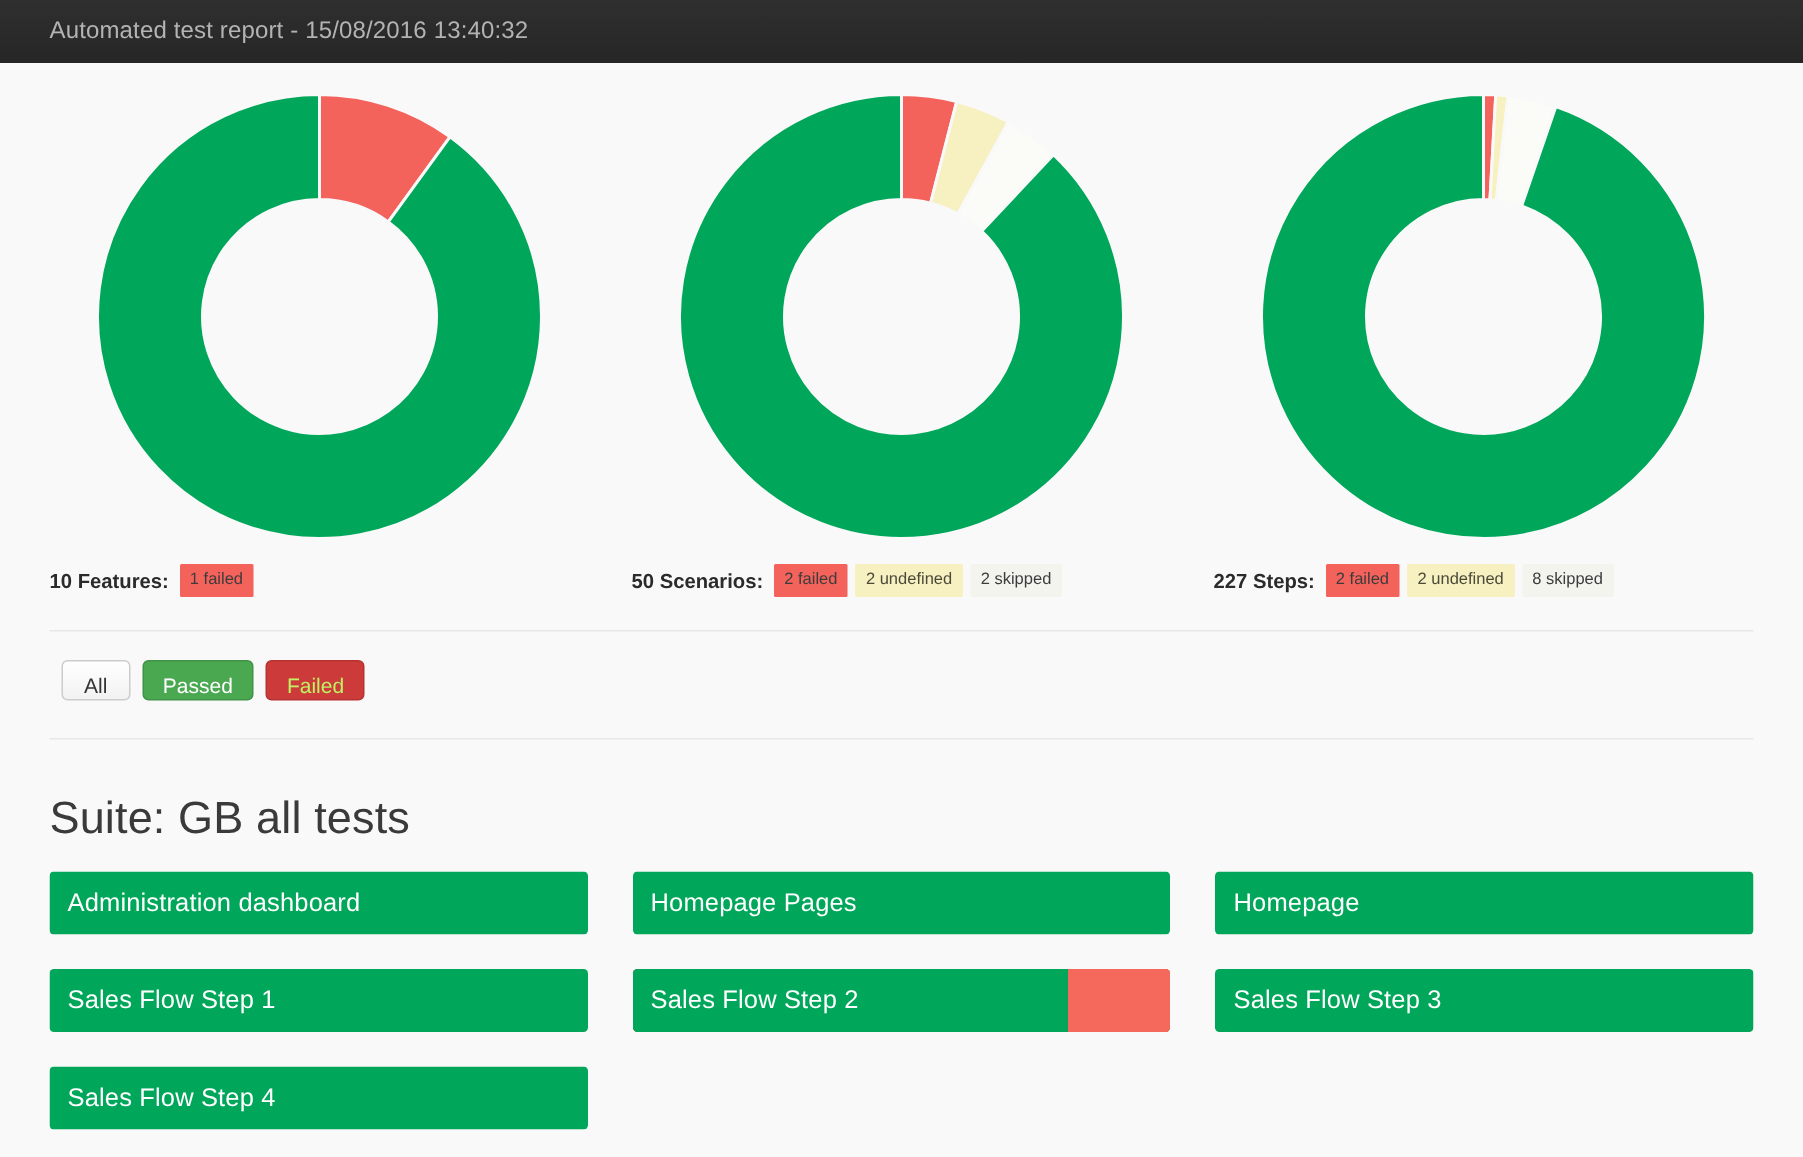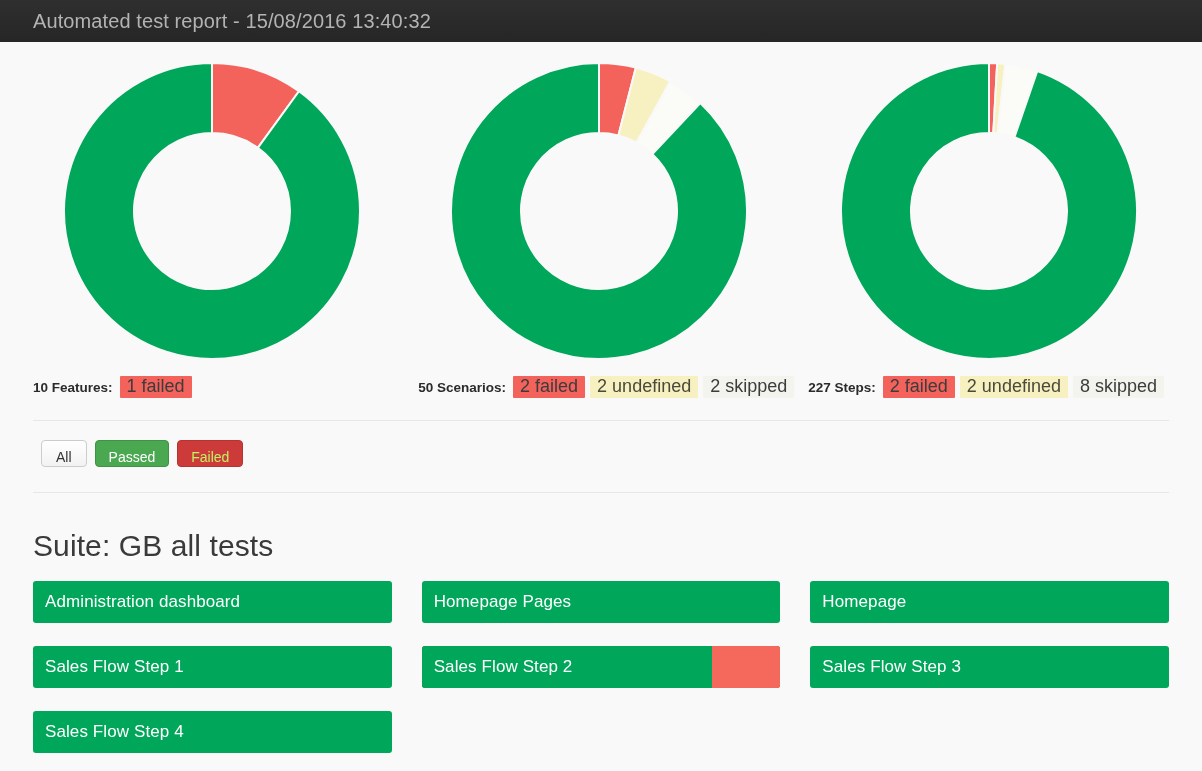--- a/index.html
+++ b/index.html
@@ -22,21 +22,21 @@
   .topbar {
     height: 42px;
     background: #2b2b2b;
     background: linear-gradient(180deg, #2f2f2f 0%, #262626 100%);
     display: flex;
     align-items: center;
     padding: 0 0 0 33px;
   }
   .topbar-title {
     color: #b3b3b3;
-    font-size: 20px;
+    font-size: 16px;
     font-weight: 400;
     letter-spacing: .1px;
     white-space: nowrap;
   }
 
   
   .page {
     padding: 0 33px;
     background: #f9f9f9;
   }
@@ -72,21 +72,21 @@
   }
   .legend-total {
     font-weight: bold;
     color: #2b2b2b;
     font-size: 13.5px;
     margin-right: 7px;
   }
   .legend-badge {
     padding: 2px 7px 3px 7px;
     margin-right: 5px;
-    font-size: 18px;
+    font-size: 11px;
     line-height: 17px;
     border-radius: 1px;
     color: #3b3b3b;
   }
   .legend-badge.failed   { background: #f4625c; color: #3c3c3c; }
   .legend-badge.undefined{ background: #f7f0c0; color: #4a4a3a; }
   .legend-badge.skipped  { background: #f4f4ef; color: #3c3c3c; }
 
   
   .divider {

